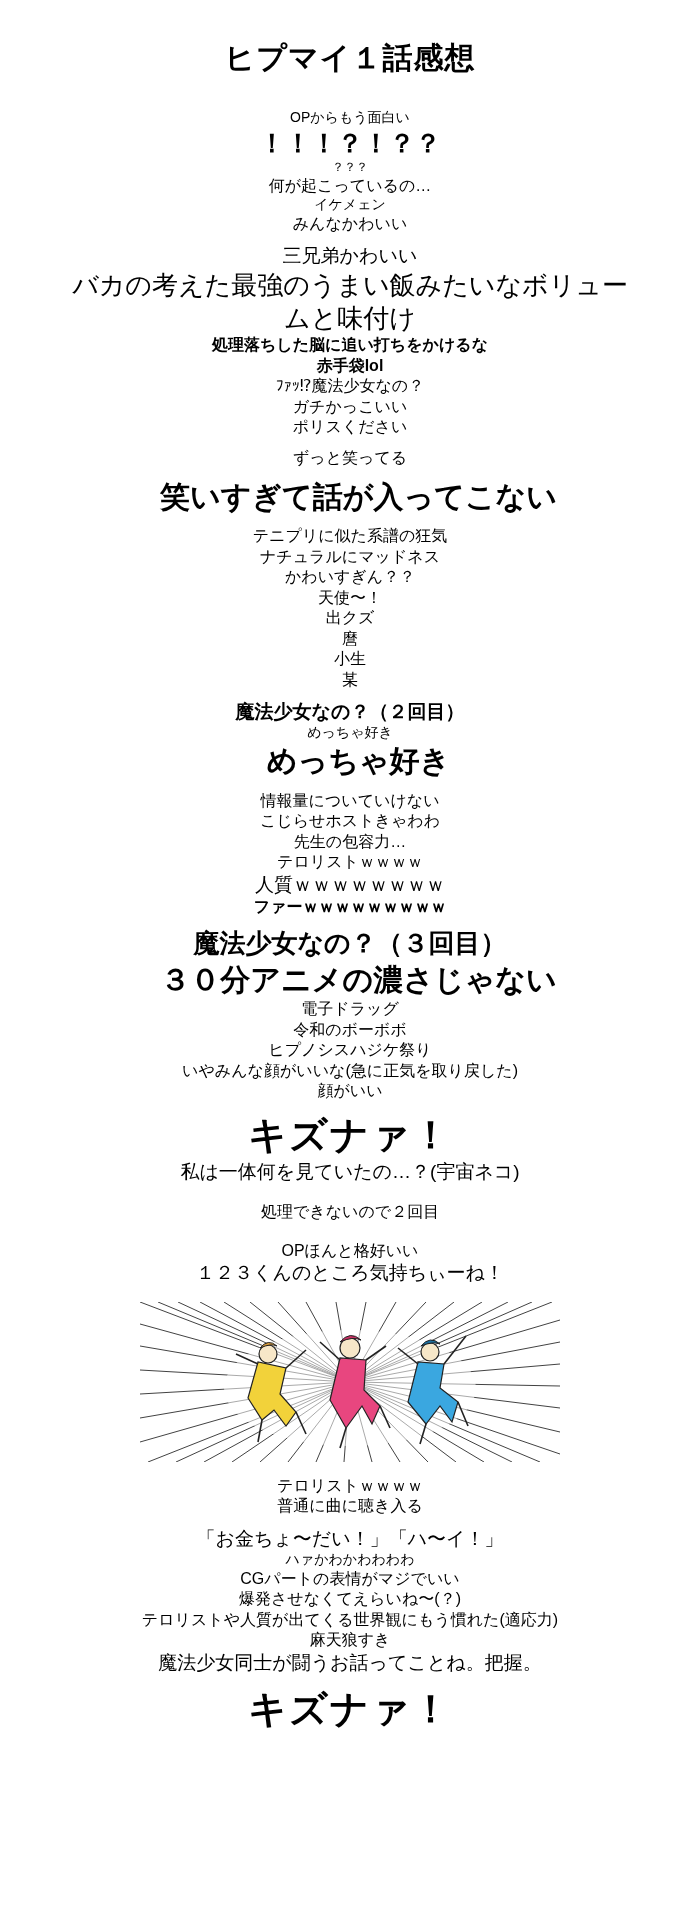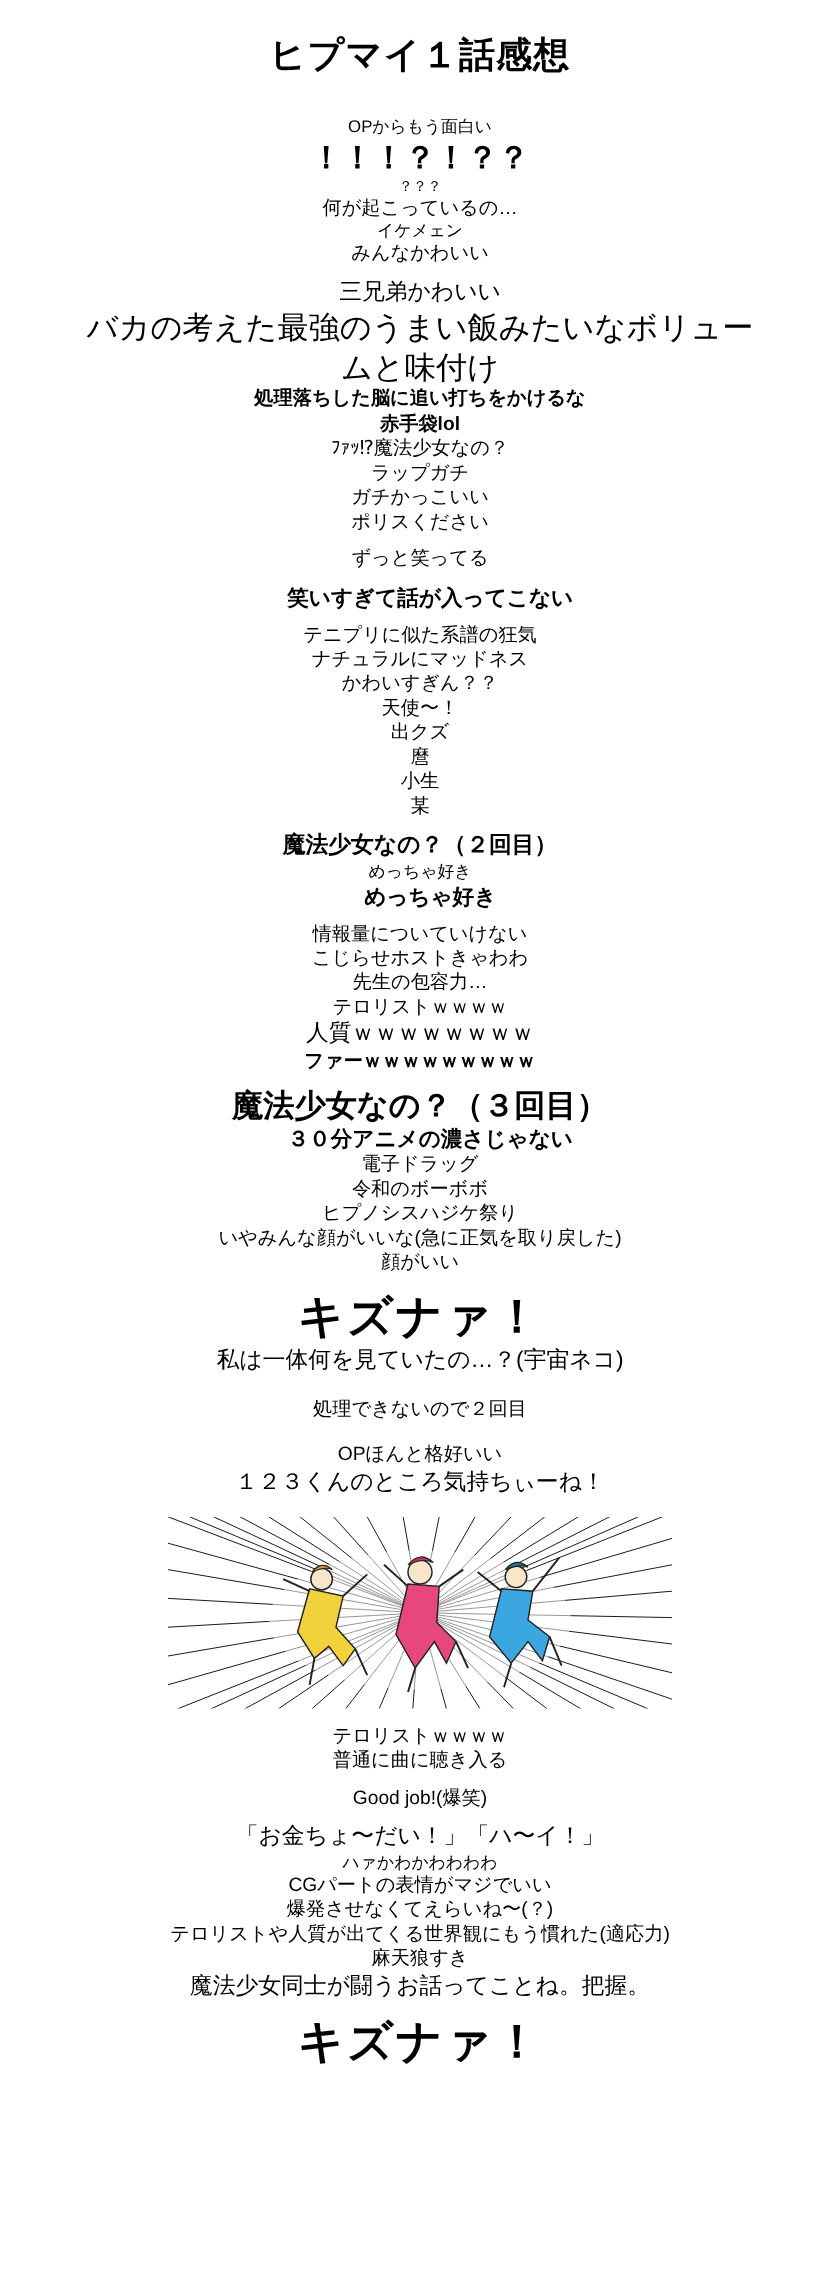--- a/index.html
+++ b/index.html
@@ -8,21 +8,21 @@
     background: #ffffff;
   }
   body {
     width: 700px;
     min-height: 1906px;
     font-family: "Liberation Sans", "DejaVu Sans", sans-serif;
     color: #000000;
   }
   .page {
     width: 556px;
-    margin: 4px auto;
+    margin: 16px auto;
     padding-top: 18px;
     box-sizing: border-box;
   }
   .title {
     text-align: center;
     font-weight: bold;
     font-size: 30px;
     letter-spacing: 1px;
     margin: 4px 0 26px 0;
   }
@@ -32,21 +32,21 @@
   .line {
     text-align: center;
     line-height: 1.28;
     white-space: pre-wrap;
   }
   
   .s-xs  { font-size: 12px; }
   .s-sm  { font-size: 14px; }
   .s-md  { font-size: 16px; }
   .s-lg  { font-size: 19px; }
-  .s-xl  { font-size: 18px; padding-left: 17px; }
+  .s-xl  { font-size: 30px; padding-left: 17px; }
   .s-xxl { font-size: 26px; }
   .s-huge{ font-size: 38px; letter-spacing: 2px; }
   .w-b { font-weight: bold; }
   .w-n { font-weight: normal; }
   .gap-sm { margin-top: 10px; }
   .gap-md { margin-top: 18px; }
   .gap-lg { margin-top: 30px; }
   .gap-none { margin-top: 0; }
   .artwork-wrap {
     margin: 16px 0 14px 0;
@@ -74,21 +74,20 @@
       <div class="line s-xxl w-b gap-none">！！！？！？？</div>
       <div class="line s-xs w-n gap-none">？？？</div>
       <div class="line s-md w-n gap-none">何が起こっているの…</div>
       <div class="line s-sm w-n gap-none">イケメェン</div>
       <div class="line s-md w-n gap-none">みんなかわいい</div>
       <div class="line s-lg w-n gap-sm">三兄弟かわいい</div>
       <div class="line s-xxl w-n gap-none">バカの考えた最強のうまい飯みたいなボリュームと味付け</div>
       <div class="line s-md w-b gap-none">処理落ちした脳に追い打ちをかけるな</div>
       <div class="line s-md w-b gap-none">赤手袋lol</div>
       <div class="line s-md w-n gap-none">ﾌｧｯ⁉︎魔法少女なの？</div>
-      <div class="line s-md w-n gap-none">ラップガチ</div>
       <div class="line s-md w-n gap-none">ガチかっこいい</div>
       <div class="line s-md w-n gap-none">ポリスください</div>
       <div class="line s-md w-n gap-sm">ずっと笑ってる</div>
       <div class="line s-xl w-b gap-sm">笑いすぎて話が入ってこない</div>
       <div class="line s-md w-n gap-sm">テニプリに似た系譜の狂気</div>
       <div class="line s-md w-n gap-none">ナチュラルにマッドネス</div>
       <div class="line s-md w-n gap-none">かわいすぎん？？</div>
       <div class="line s-md w-n gap-none">天使〜！</div>
       <div class="line s-md w-n gap-none">出クズ</div>
       <div class="line s-md w-n gap-none">麿</div>
@@ -199,21 +198,20 @@
           <line x1="286" y1="122" x2="280" y2="142" stroke="#222" stroke-width="1.6"></line>
           <line x1="318" y1="100" x2="328" y2="124" stroke="#222" stroke-width="1.6"></line>
         </g>
       </svg>
     </div>
   </div>
 
   <div class="lines" id="lines-bottom">
       <div class="line s-md w-n gap-sm">テロリストｗｗｗｗ</div>
       <div class="line s-md w-n gap-none">普通に曲に聴き入る</div>
-      <div class="line s-md w-n gap-sm">Good job!(爆笑)</div>
       <div class="line s-lg w-n gap-sm">「お金ちょ〜だい！」「ハ〜イ！」</div>
       <div class="line s-sm w-n gap-none">ハァかわかわわわわ</div>
       <div class="line s-md w-n gap-none">CGパートの表情がマジでいい</div>
       <div class="line s-md w-n gap-none">爆発させなくてえらいね〜(？)</div>
       <div class="line s-md w-n gap-none">テロリストや人質が出てくる世界観にもう慣れた(適応力)</div>
       <div class="line s-md w-n gap-none">麻天狼すき</div>
       <div class="line s-lg w-n gap-none">魔法少女同士が闘うお話ってことね。把握。</div>
       <div class="line s-huge w-b gap-sm">キズナァ！</div>
     </div>
 

